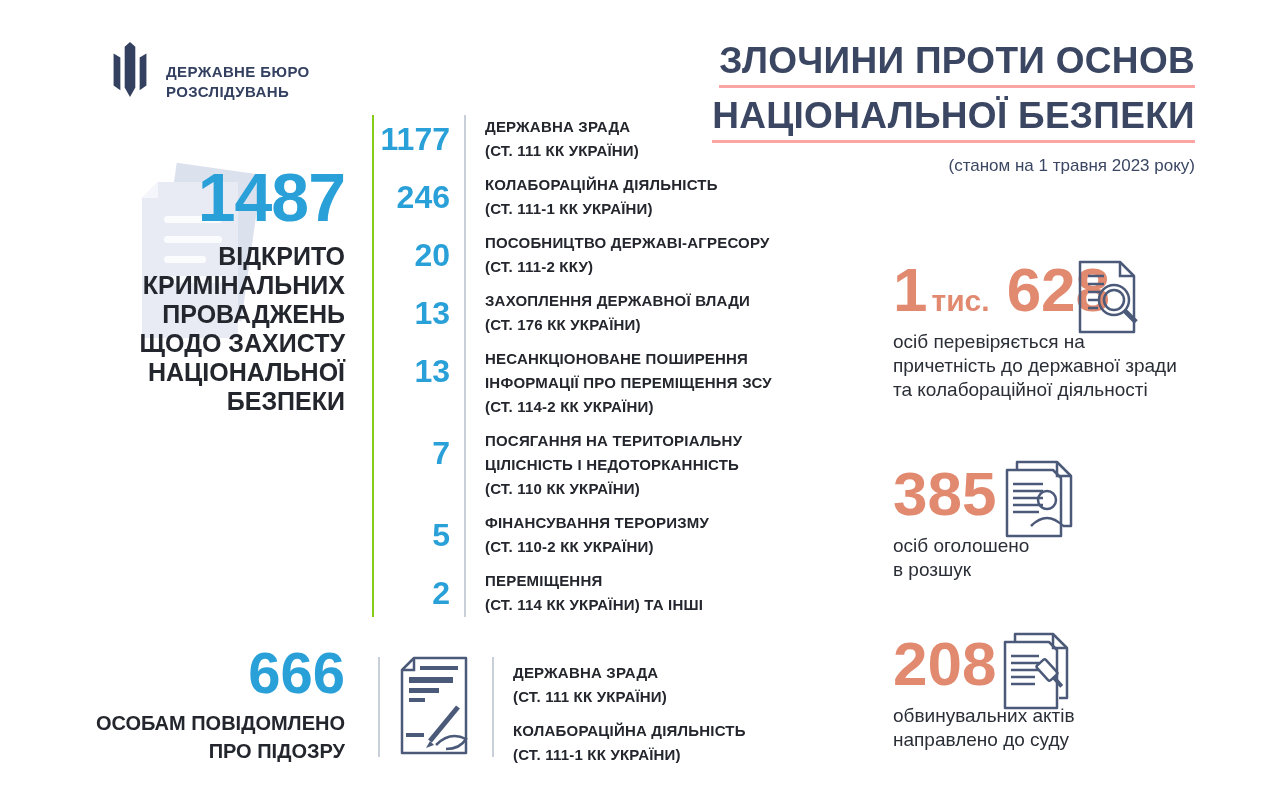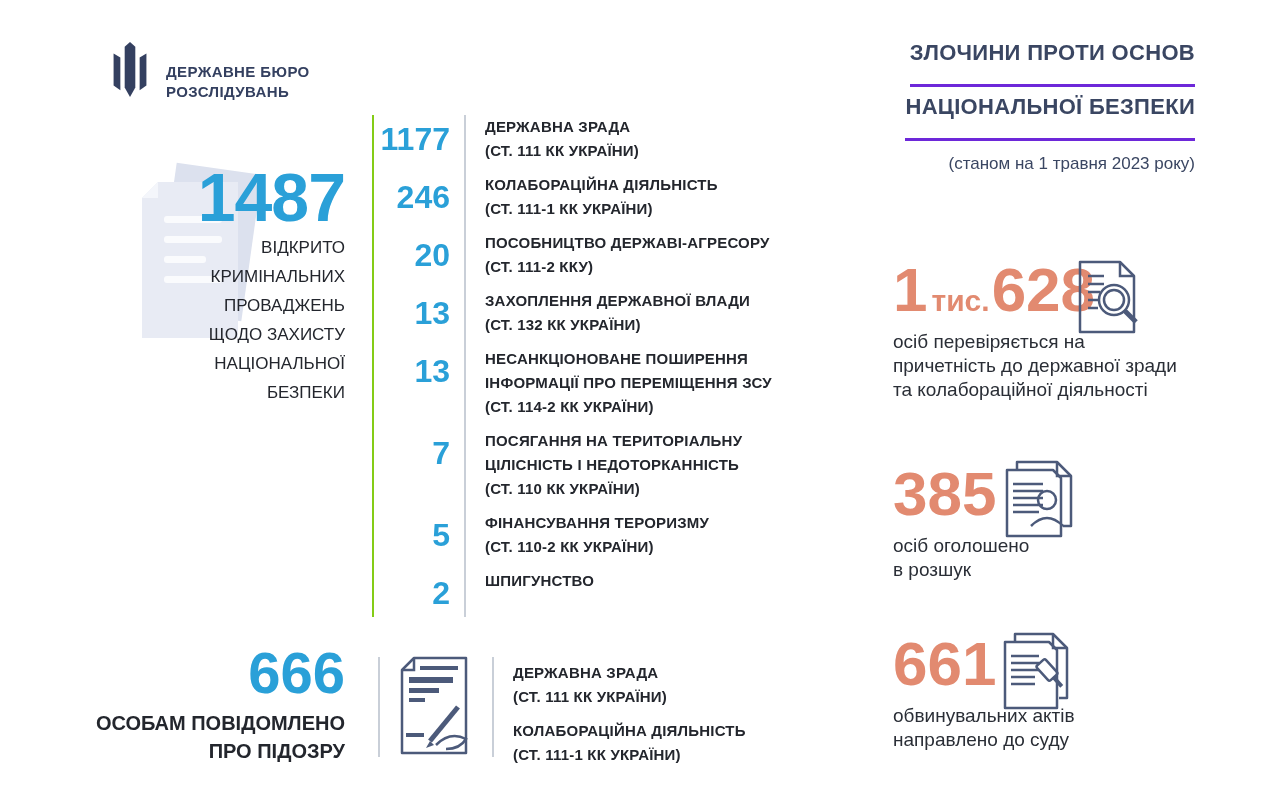--- a/index.html
+++ b/index.html
@@ -10,31 +10,31 @@
   .pre{white-space:pre-line;}
 
   
   .logo{position:absolute;left:108px;top:42px;display:flex;align-items:flex-end;}
   .logo-mark{width:44px;height:56px;}
   .logo-text{margin-left:14px;font-size:15px;font-weight:bold;color:#344060;
     letter-spacing:.4px;line-height:20px;}
 
   
   .header{position:absolute;right:85px;top:40px;text-align:right;color:#3a4662;}
-  .title-line{display:inline-block;font-size:22px;font-weight:bold;letter-spacing:.3px;
-    border-bottom:3px solid #6d28d9;padding-bottom:18px;margin-bottom:7px;}
+  .title-line{display:inline-block;font-size:37px;font-weight:bold;letter-spacing:.3px;
+    border-bottom:3px solid #fca5a5;padding-bottom:3px;margin-bottom:7px;}
   .subtitle{font-size:17px;margin-top:6px;color:#3a4662;}
 
   
   .opened{position:absolute;left:0;top:150px;width:345px;text-align:right;}
   .opened-icon{position:absolute;left:128px;top:10px;z-index:0;}
   .opened-value{position:relative;z-index:1;font-size:68px;font-weight:bold;
     color:#2aa0d8;line-height:1.05;margin-top:12px;letter-spacing:-1px;}
-  .opened-label{position:relative;z-index:1;font-size:17px;
-    font-weight:normal;line-height:29px;color:#23262d;}
+  .opened-label{position:relative;z-index:1;margin-top:9px;font-size:25px;
+    font-weight:bold;line-height:29px;color:#23262d;}
 
   
   .crimes-list{position:absolute;left:372px;top:115px;width:432px;
     border-left:2px solid #84cc16;}
   .crimes-list::before{content:"";position:absolute;left:90px;top:0;bottom:0;
     width:2px;background:#c9cfd8;}
   .crime-row{display:flex;align-items:flex-start;padding-bottom:10px;}
   .crime-count{flex:none;width:90px;box-sizing:border-box;text-align:right;
     padding-right:14px;font-size:32px;font-weight:bold;color:#2aa0d8;line-height:48px;}
   .crime-label{padding-left:21px;font-size:15px;font-weight:bold;line-height:24px;
@@ -50,21 +50,21 @@
   .susp-icon{position:absolute;left:394px;top:10px;}
   .susp-crimes{position:absolute;left:513px;top:18px;font-size:15px;font-weight:bold;
     line-height:24px;letter-spacing:.2px;}
   .susp-crime{margin-bottom:10px;}
 
   
   .rstat{position:absolute;left:893px;width:335px;}
   .rstat-checks{top:256px;} .rstat-wanted{top:460px;} .rstat-indict{top:630px;}
   .rstat-value{font-size:62px;font-weight:bold;color:#e28a70;line-height:1.1;
     display:flex;align-items:baseline;}
-  .rstat-unit{font-size:30px;margin:0 2px 0 4px;}
+  .rstat-unit{font-size:30px;margin:0 17px 0 4px;}
   .rstat-icon{position:absolute;}
   .checks-icon{left:183px;top:2px;}
   .wanted-icon{left:108px;top:-2px;}
   .indict-icon{left:108px;top:0px;}
   .rstat-label{margin-top:6px;font-size:19px;line-height:24px;color:#2a2e36;}
 </style>
 </head>
 <body>
 
 <div class="page">
@@ -129,21 +129,21 @@
       <div class="crime-count">20</div>
       <div class="crime-label">
           <div class="pre">ПОСОБНИЦТВО ДЕРЖАВІ-АГРЕСОРУ</div>
           <div>(СТ. 111-2 ККУ)</div>
         </div>
     </div>
     <div class="crime-row">
       <div class="crime-count">13</div>
       <div class="crime-label">
           <div class="pre">ЗАХОПЛЕННЯ ДЕРЖАВНОЇ ВЛАДИ</div>
-          <div>(СТ. 132 КК УКРАЇНИ)</div>
+          <div>(СТ. 176 КК УКРАЇНИ)</div>
         </div>
     </div>
     <div class="crime-row">
       <div class="crime-count">13</div>
       <div class="crime-label">
           <div class="pre">НЕСАНКЦІОНОВАНЕ ПОШИРЕННЯ
 ІНФОРМАЦІЇ ПРО ПЕРЕМІЩЕННЯ ЗСУ</div>
           <div>(СТ. 114-2 КК УКРАЇНИ)</div>
         </div>
     </div>
@@ -158,21 +158,22 @@
     <div class="crime-row">
       <div class="crime-count">5</div>
       <div class="crime-label">
           <div class="pre">ФІНАНСУВАННЯ ТЕРОРИЗМУ</div>
           <div>(СТ. 110-2 КК УКРАЇНИ)</div>
         </div>
     </div>
     <div class="crime-row" style="padding-bottom:0;">
       <div class="crime-count">2</div>
       <div class="crime-label">
-          <div class="pre">ШПИГУНСТВО</div>
+          <div class="pre">ПЕРЕМІЩЕННЯ</div>
+          <div>(СТ. 114 КК УКРАЇНИ) ТА ІНШІ</div>
         </div>
     </div>
   </div>
 
   <div class="suspicion">
     <div class="susp-stat">
       <div class="susp-value">666</div>
       <div class="susp-label pre">ОСОБАМ ПОВІДОМЛЕНО
 ПРО ПІДОЗРУ</div>
     </div>
@@ -235,21 +236,21 @@
         <path d="M12 26 H42 M12 33 H42 M12 40 H42 M12 47 H42 M12 54 H38"></path>
         <circle cx="46" cy="42" r="9"></circle>
         <path d="M30 68 Q46 52 62 68"></path>
       </svg>
     </div>
     <div class="rstat-label pre">осіб оголошено
 в розшук</div>
   </div>
 
   <div class="rstat rstat-indict">
-    <div class="rstat-value">661</div>
+    <div class="rstat-value">208</div>
     <div class="rstat-icon indict-icon">
       <svg width="72" height="82" viewBox="0 0 72 82" fill="none" stroke="#4c5a7a" stroke-width="2.5" aria-hidden="true">
         <path d="M14 12 V4 H52 L66 18 V68 H58" stroke-linejoin="round"></path>
         <path d="M52 4 V18 H66"></path>
         <path d="M4 12 H48 L56 20 V78 H4 Z" stroke-linejoin="round"></path>
         <path d="M10 26 H38 M10 33 H38 M10 40 H38 M10 47 H34 M10 54 H34"></path>
         <g transform="rotate(-42 46 40)">
           <rect x="40" y="30" width="12" height="20" rx="2"></rect>
           <path d="M46 50 V62" stroke-width="4"></path>
         </g>

